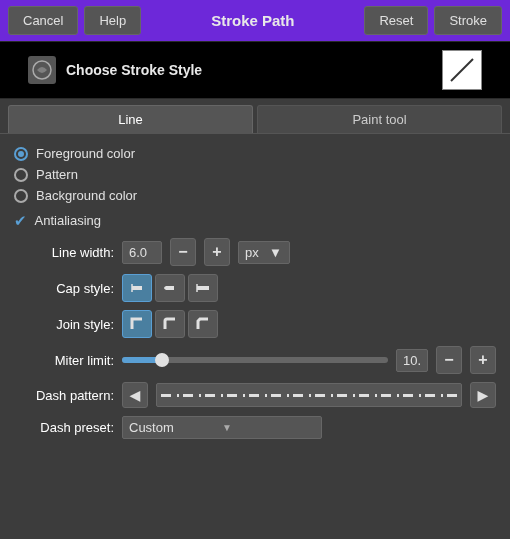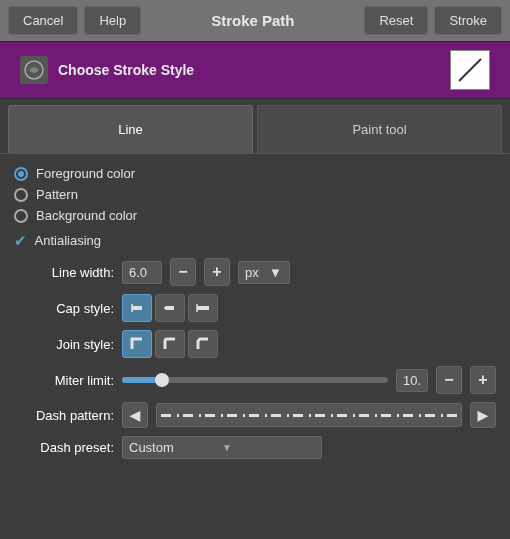--- a/index.html
+++ b/index.html
@@ -10,21 +10,21 @@
       font-family: sans-serif;
       font-size: 13px;
       color: #e0e0e0;
       overflow: hidden;
     }
 
     
     .toolbar {
       display: flex;
       align-items: center;
-      background: #737373;
+      background: #6d28d9;
       border-bottom: 1px solid #2a2a2a;
       padding: 6px 8px;
       gap: 6px;
     }
     .toolbar button {
       background: #555;
       color: #e0e0e0;
       border: 1px solid #666;
       border-radius: 3px;
       padding: 6px 14px;
@@ -36,22 +36,22 @@
       text-align: center;
       font-size: 15px;
       font-weight: bold;
       color: #e8e8e8;
     }
 
     
     .header-row {
       display: flex;
       align-items: center;
-      background: #701a75;
-      padding: 8px 20px;
+      background: #000000;
+      padding: 8px 28px;
       border-bottom: 1px solid #2a2a2a;
       gap: 10px;
     }
     .header-icon {
       width: 28px;
       height: 28px;
       background: #555;
       border-radius: 3px;
       display: flex;
       align-items: center;
@@ -88,21 +88,21 @@
     
     .tabs {
       display: flex;
       background: #3c3c3c;
       padding: 6px 8px 0;
       gap: 4px;
     }
     .tab {
       flex: 1;
       text-align: center;
-      padding: 16px 10px;
+      padding: 6px 10px;
       cursor: pointer;
       border-radius: 3px 3px 0 0;
       font-size: 13px;
       color: #ccc;
       background: #4a4a4a;
       border: 1px solid #555;
       border-bottom: none;
     }
     .tab.active {
       background: #555;

